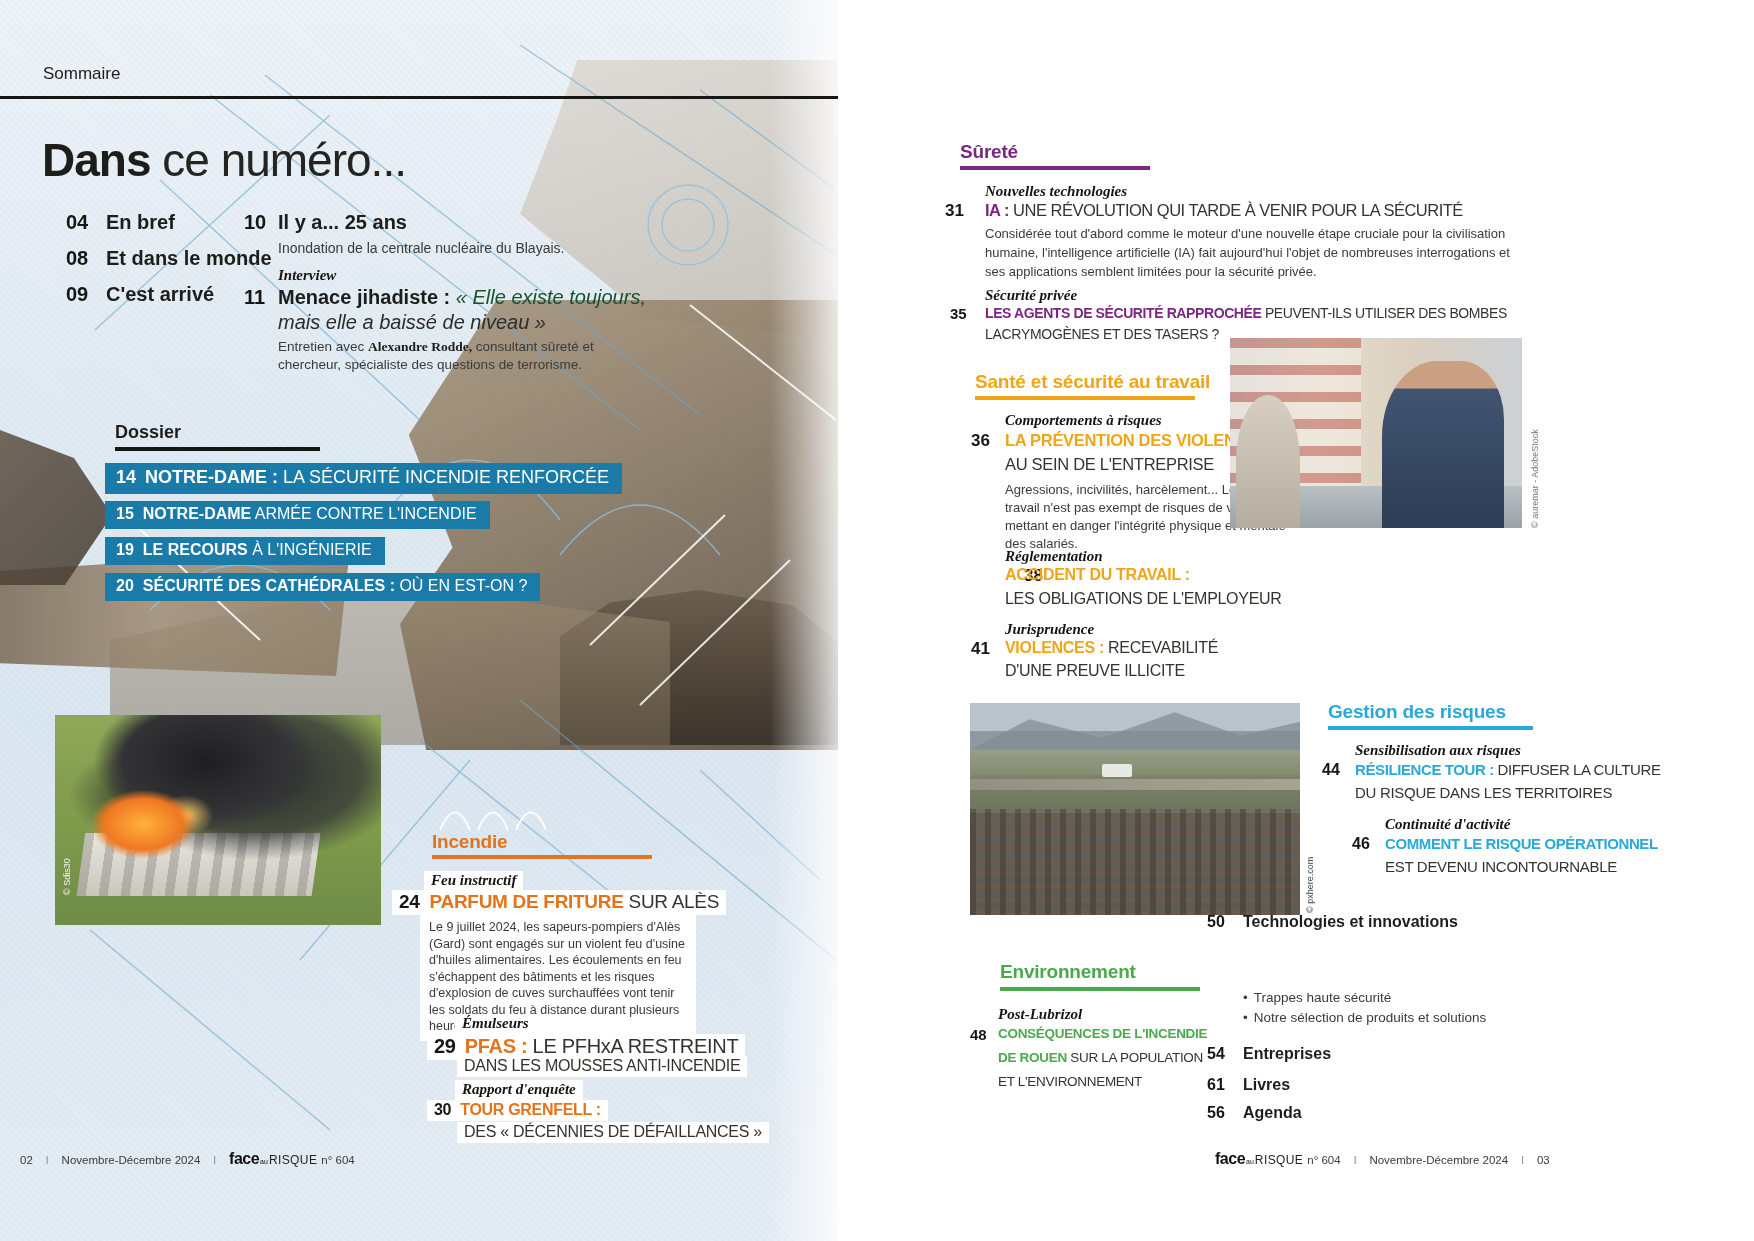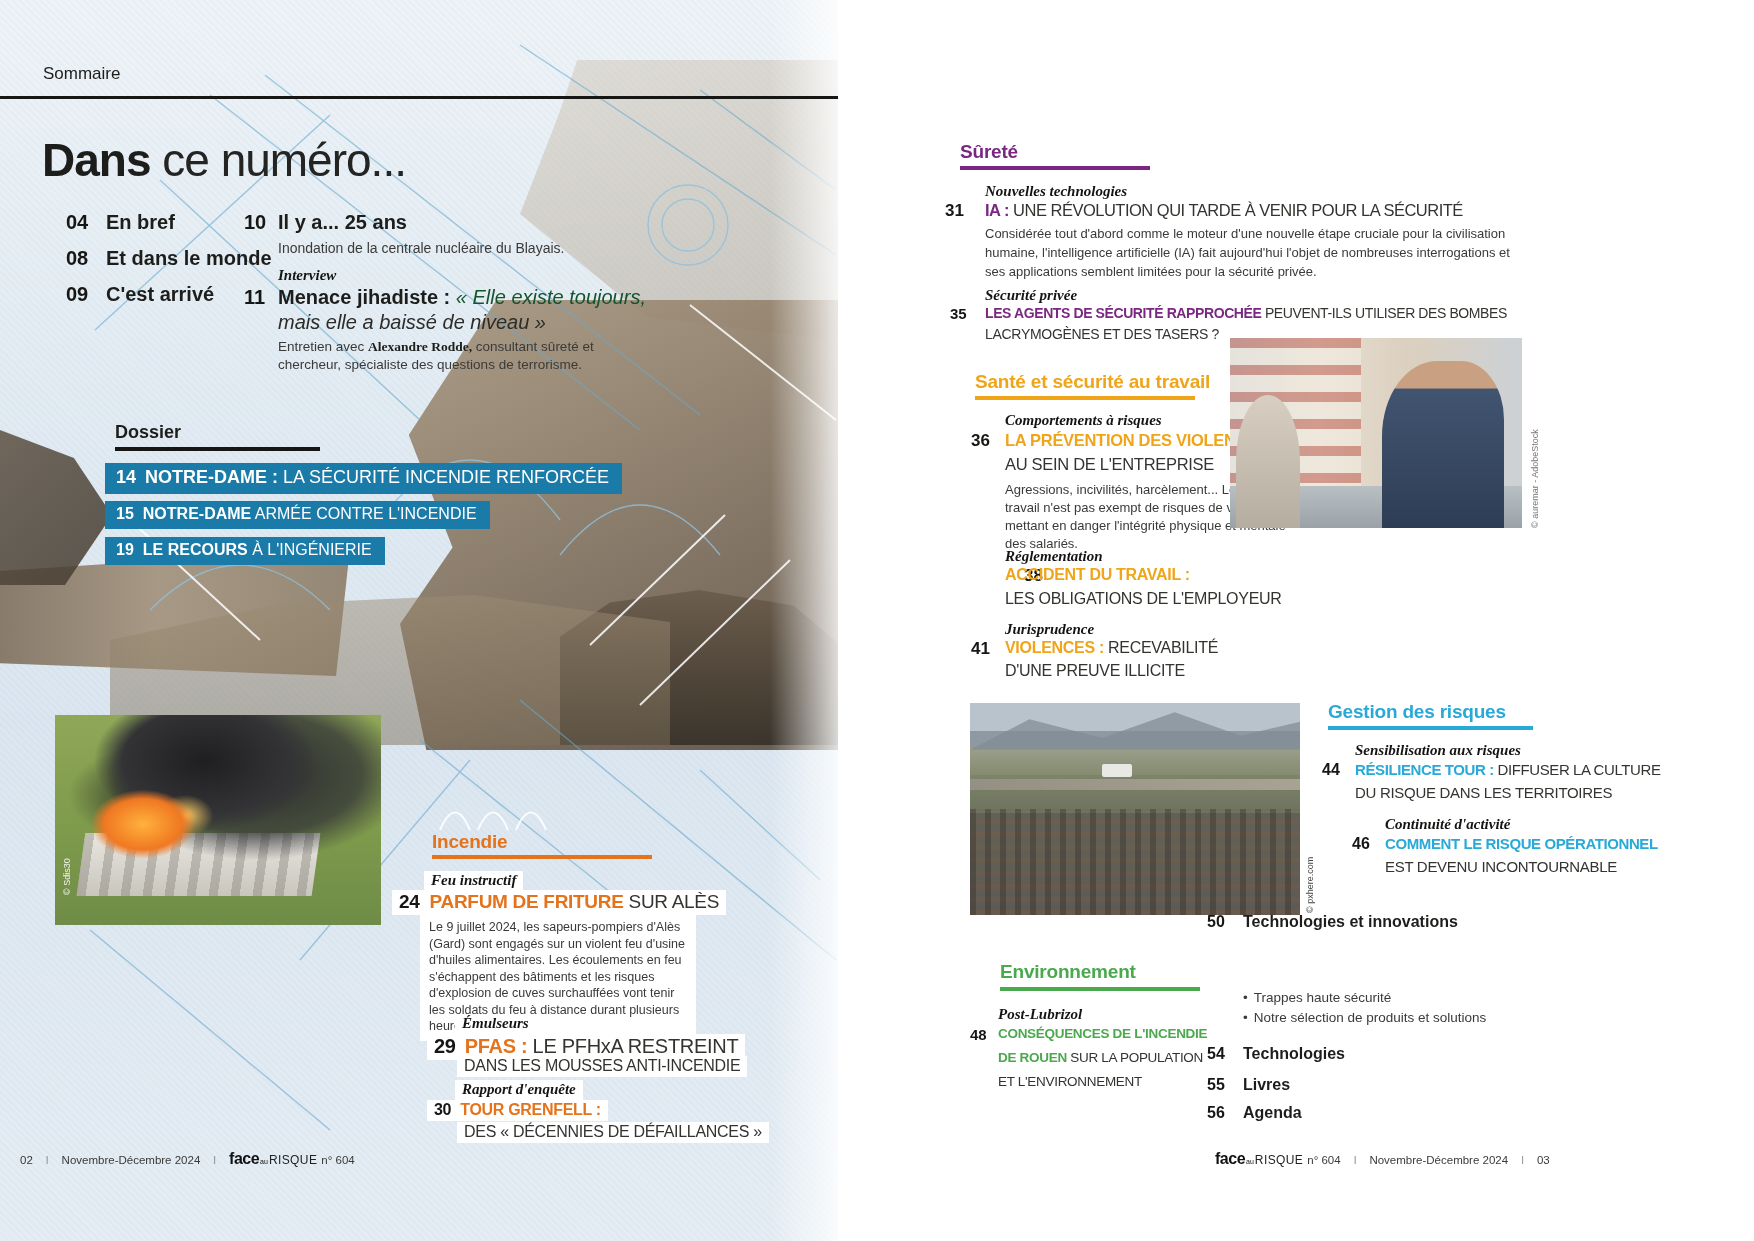--- a/index.html
+++ b/index.html
@@ -133,20 +133,25 @@
   <div class="abs" style="left:105px;top:501px">
     <span class="banner" style="font-size:16px">
       <span class="bn">15</span><span class="bb">NOTRE-DAME</span><span class="bl"> ARMÉE CONTRE L'INCENDIE</span>
     </span>
   </div>
   <div class="abs" style="left:105px;top:537px">
     <span class="banner" style="font-size:16px">
       <span class="bn">19</span><span class="bb">LE RECOURS</span><span class="bl"> À L'INGÉNIERIE</span>
     </span>
   </div>
+  <div class="abs" style="left:105px;top:573px">
+    <span class="banner" style="font-size:16px">
+      <span class="bn">20</span><span class="bb">SÉCURITÉ DES CATHÉDRALES :</span><span class="bl"> OÙ EN EST-ON ?</span>
+    </span>
+  </div>
 
   <div class="abs photo" style="left:55px;top:715px;width:326px;height:210px;
               background:linear-gradient(180deg,#8fa758 0%,#7e9a4b 55%,#6f8c48 100%);">
     <div class="abs" style="left:8%;top:56%;width:72%;height:30%;transform:skewX(-8deg);
                 background:repeating-linear-gradient(90deg,rgba(120,115,105,.35) 0 9px,rgba(255,255,255,0) 9px 22px),
                            linear-gradient(180deg,#e8e6e0 0%,#c9c6bd 100%);"></div>
     <div class="abs" style="left:0;top:0;width:100%;height:100%;
                 background:radial-gradient(150px 95px at 46% 22%,#1f1f22 0%,#333336 55%,rgba(40,40,44,0) 74%),
                            radial-gradient(210px 120px at 62% 28%,#2a2a2e 0%,rgba(50,50,54,.75) 50%,rgba(50,50,54,0) 72%),
                            radial-gradient(120px 70px at 30% 38%,rgba(25,25,28,.9) 0%,rgba(25,25,28,0) 70%);"></div>
@@ -269,24 +274,24 @@
   <div class="abs" style="left:1207px;top:913px;font-size:16px;white-space:nowrap">
     <span class="num" style="display:inline-block;width:36px">50</span><span style="font-weight:bold">Technologies et innovations</span>
   </div>
   <div class="abs desc" style="left:1243px;top:990px;font-size:13.5px;white-space:nowrap">
     <span style="margin-right:6px">•</span><span>Trappes haute sécurité</span>
   </div>
   <div class="abs desc" style="left:1243px;top:1010px;font-size:13.5px;white-space:nowrap">
     <span style="margin-right:6px">•</span><span>Notre sélection de produits et solutions</span>
   </div>
   <div class="abs" style="left:1207px;top:1045px;font-size:16px;white-space:nowrap">
-    <span class="num" style="display:inline-block;width:36px">54</span><span style="font-weight:bold">Technologies</span>
+    <span class="num" style="display:inline-block;width:36px">54</span><span style="font-weight:bold">Entreprises</span>
   </div>
   <div class="abs" style="left:1207px;top:1076px;font-size:16px;white-space:nowrap">
-    <span class="num" style="display:inline-block;width:36px">55</span><span style="font-weight:bold">Livres</span>
+    <span class="num" style="display:inline-block;width:36px">61</span><span style="font-weight:bold">Livres</span>
   </div>
   <div class="abs" style="left:1207px;top:1104px;font-size:16px;white-space:nowrap">
     <span class="num" style="display:inline-block;width:36px">56</span><span style="font-weight:bold">Agenda</span>
   </div>
 
   <div class="abs foot" style="left:20px;top:1150px">
     <span>02</span>
     <span class="fsep">I</span>
     <span>Novembre-Décembre 2024</span>
     <span class="fsep">I</span>

